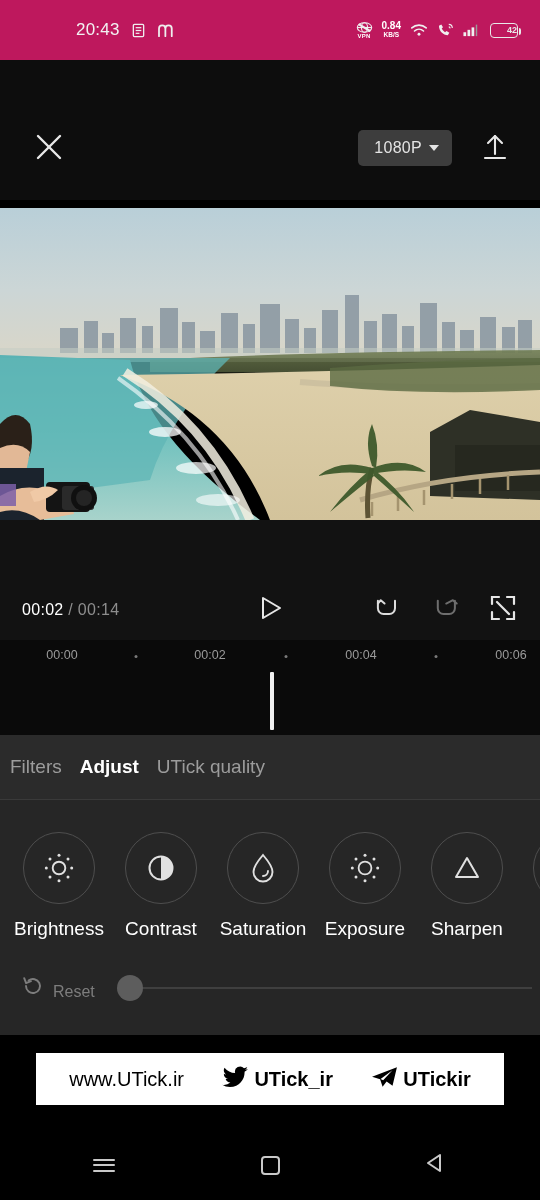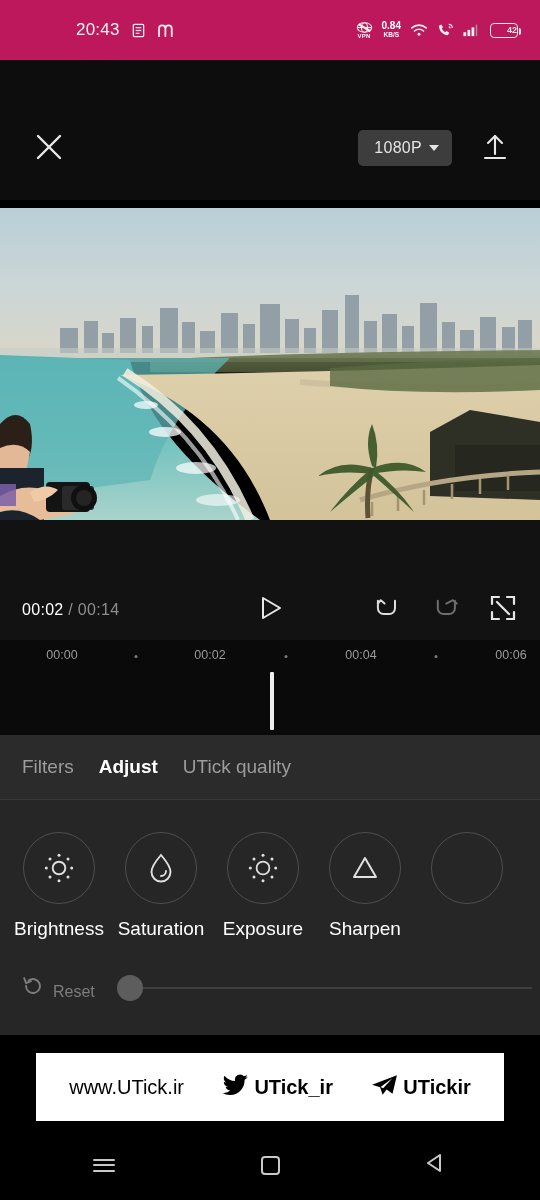--- a/index.html
+++ b/index.html
@@ -71,22 +71,22 @@
 
   
   .timeline{ height:95px; background:#0a0a0a; position:relative; overflow:hidden; }
   .ruler{ position:relative; height:30px;text-align:right; }
   .tick-lbl{ position:absolute; top:8px; font-size:12.5px; color:#9a9a9a; transform:translateX(-50%); }
   .tick-dot{ position:absolute; top:15px; width:3px;height:3px;border-radius:50%;background:#7a7a7a; transform:translateX(-50%); }
   .playhead{ position:absolute; left:270px; top:32px; width:4px; height:58px; background:#f0f0f0; border-radius:1px; cursor:pointer; }
 
   
   .tabs{
-    height:65px; background:#2b2b2b; display:flex; align-items:center; gap:25px;
-    padding-left:22px; border-bottom:1px solid #3a3a3a;
+    height:65px; background:#2b2b2b; display:flex; align-items:center; gap:18px;
+    padding-left:10px; border-bottom:1px solid #3a3a3a;
   }
   .tab{ font-size:19px; color:#9c9c9c; cursor:pointer; }
   .tab.active{ color:#fff; font-weight:bold; }
 
   
   .tools-panel{ background:#262626; height:235px; position:relative; overflow:hidden; }
   .tools-row{ display:flex; padding-top:32px; padding-left:22px; gap:28px; }
   .tool{ width:74px; display:flex; flex-direction:column; align-items:center; cursor:pointer; flex:0 0 auto; }
   .tool-circle{
     width:72px;height:72px;border-radius:50%;border:1.3px solid #4e4e4e;
@@ -98,21 +98,21 @@
   .slider-row{ position:absolute; bottom:34px; left:0; width:100%;
     display:flex; align-items:center; padding-left:22px; }
   .reset{ display:flex; align-items:flex-end; gap:9px; cursor:pointer; }
   .reset-lbl{ font-size:16px; color:#7d7d7d; }
   .slider-area{ flex:1; margin-left:22px; margin-right:8px; position:relative; height:26px; display:flex; align-items:center; }
   .slider-track{ position:absolute; left:20px; right:0; height:1.5px; background:#3f3f3f; }
   .slider-knob{ width:26px;height:26px;border-radius:50%;background:#5d5d5d; position:absolute; left:0; cursor:pointer; }
 
   
   .watermark{
-    position:absolute; left:36px; top:1053px; width:468px; height:68px;
+    position:absolute; left:36px; top:1053px; width:468px; height:52px;
     background:#fff; display:flex; align-items:center; justify-content:space-around;
     padding:0 14px;
     text-align:right;
   }
   .wm-item{ display:flex; align-items:center; gap:5px; color:#000; }
   .wm-t1{ font-size:20px; }
   .wm-b{ font-size:20px; font-weight:bold; }
 
   
   .navbar{
@@ -401,20 +401,29 @@
             <circle cx="8" cy="8" r="1.5"></circle>
               <circle cx="26" cy="26" r="1.5"></circle>
             <circle cx="26" cy="8" r="1.5"></circle>
               <circle cx="8" cy="26" r="1.5"></circle>
           </g>
         </svg>
       </div>
       <div class="tool-lbl">Brightness</div>
     </div>
 
+    <div class="tool">
+      <div class="tool-circle">
+        <svg width="34" height="34" viewBox="0 0 34 34">
+          <circle cx="17" cy="17" r="11.5" fill="none" stroke="#e0e0e0" stroke-width="2"></circle>
+          <path d="M17 5.5 a11.5 11.5 0 0 1 0 23 Z" fill="#e0e0e0"></path>
+        </svg>
+      </div>
+      <div class="tool-lbl">Contrast</div>
+    </div>
 
     <div class="tool">
       <div class="tool-circle">
         <svg width="34" height="34" viewBox="0 0 34 34">
           <path d="M17 4 C17 4 7.5 15 7.5 21 a9.5 9.5 0 0 0 19 0 C26.5 15 17 4 17 4 Z" fill="none" stroke="#e0e0e0" stroke-width="1.9"></path>
           <path d="M22 20 a5 5 0 0 1 -5 5" fill="none" stroke="#e0e0e0" stroke-width="1.9" stroke-linecap="round"></path>
         </svg>
       </div>
       <div class="tool-lbl">Saturation</div>
     </div>

